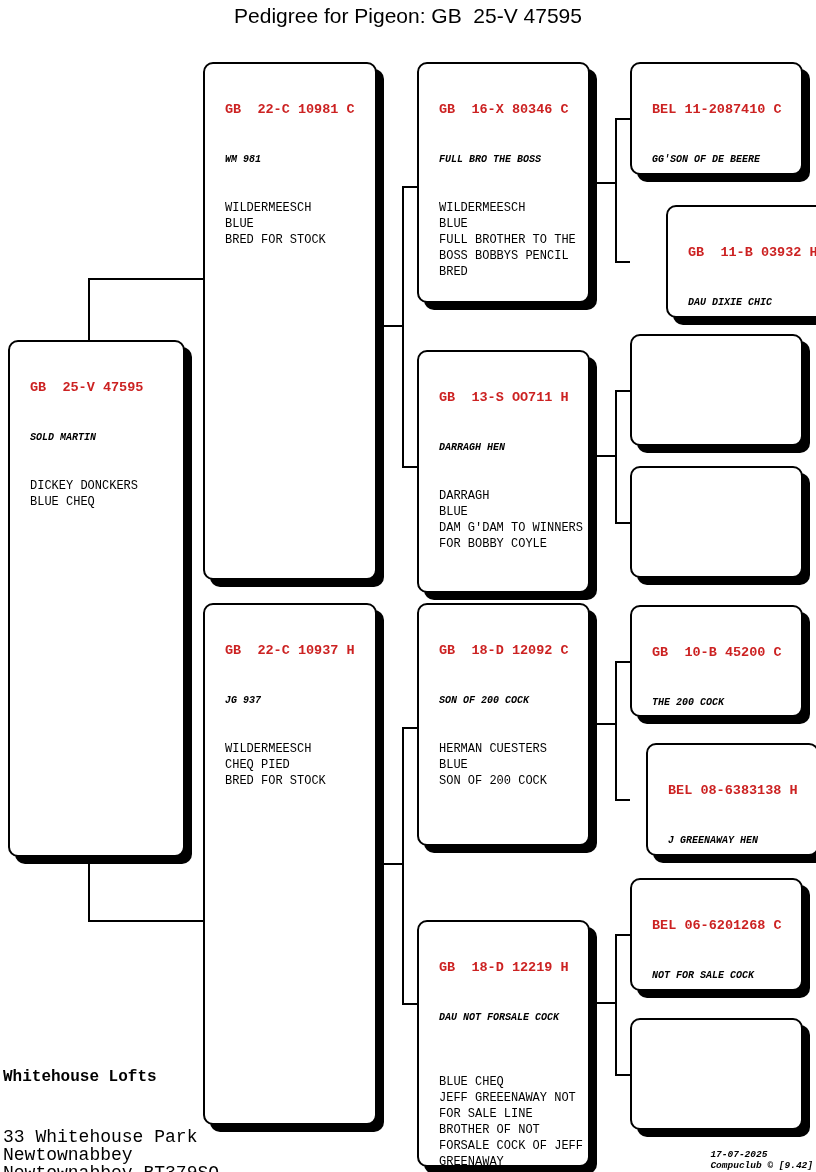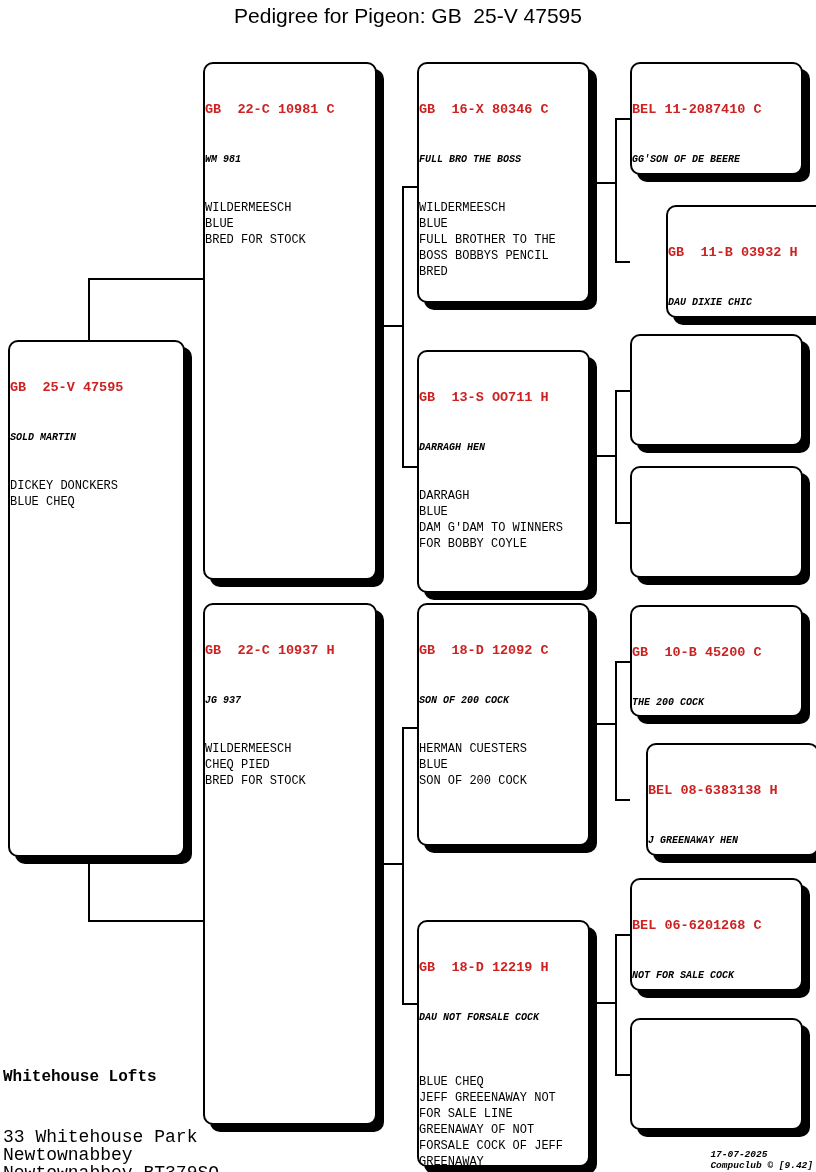--- a/index.html
+++ b/index.html
@@ -8,21 +8,21 @@
     background:#ffffff;color:#000;
     font-family:"Liberation Mono","DejaVu Sans Mono",monospace;
   }
   .page-title{
     position:absolute;top:4px;left:0;width:100%;text-align:center;
     font-family:"Liberation Sans",sans-serif;font-size:21px;white-space:pre;
   }
   .pbox{
     position:absolute;background:#fff;border:2px solid #000;border-radius:10px;
     box-shadow:7px 7px 0 0 #000;box-sizing:border-box;
-    padding:4px 4px 4px 0;font-size:12px;line-height:16px;
+    padding:4px 4px 4px 20px;font-size:12px;line-height:16px;
     white-space:pre;overflow:hidden;
   }
   .ring{color:#cc2222;font-weight:bold;font-size:13.5px;line-height:19px}
   .pname{font-weight:bold;font-style:italic;font-size:10px;line-height:17px}
   .box-line{min-height:16px}
   .cline{position:absolute;background:#000}
   .loft{position:absolute;left:3px;top:1031px;white-space:pre}
   .loft-name{font-weight:bold;font-size:16px;line-height:21px;margin-bottom:4px}
   .loft .box-line{font-size:18px;line-height:18px;min-height:18px}
   .pfooter{
@@ -65,21 +65,21 @@
   <div><div class="box-line">DARRAGH</div><div class="box-line">BLUE</div><div class="box-line">DAM G'DAM TO WINNERS</div><div class="box-line">FOR BOBBY COYLE</div></div>
 </div>
 <div class="pbox" style="left:417px;top:603px;width:173px;height:243px">
   <div class="ring">GB  18-D 12092 C</div>
   <div class="pname">SON OF 200 COCK</div>
   <div><div class="box-line">HERMAN CUESTERS</div><div class="box-line">BLUE</div><div class="box-line">SON OF 200 COCK</div></div>
 </div>
 <div class="pbox" style="left:417px;top:920px;width:173px;height:247px">
   <div class="ring">GB  18-D 12219 H</div>
   <div class="pname">DAU NOT FORSALE COCK</div>
-  <div><div class="box-line">&nbsp;</div><div class="box-line">BLUE CHEQ</div><div class="box-line">JEFF GREEENAWAY NOT</div><div class="box-line">FOR SALE LINE</div><div class="box-line">GREENAWAY OF NOT</div><div class="box-line">FORSALE COCK OF JEFF</div><div class="box-line">GREENAWAY</div></div>
+  <div><div class="box-line">&nbsp;</div><div class="box-line">BLUE CHEQ</div><div class="box-line">JEFF GREEENAWAY NOT</div><div class="box-line">FOR SALE LINE</div><div class="box-line">BROTHER OF NOT</div><div class="box-line">FORSALE COCK OF JEFF</div><div class="box-line">GREENAWAY</div></div>
 </div>
 
 <div class="pbox" style="left:630px;top:62px;width:173px;height:113px">
   <div class="ring">BEL 11-2087410 C</div>
   <div class="pname">GG'SON OF DE BEERE</div>
   
 </div>
 <div class="pbox" style="left:666px;top:205px;width:173px;height:113px">
   <div class="ring">GB  11-B 03932 H</div>
   <div class="pname">DAU DIXIE CHIC</div>

